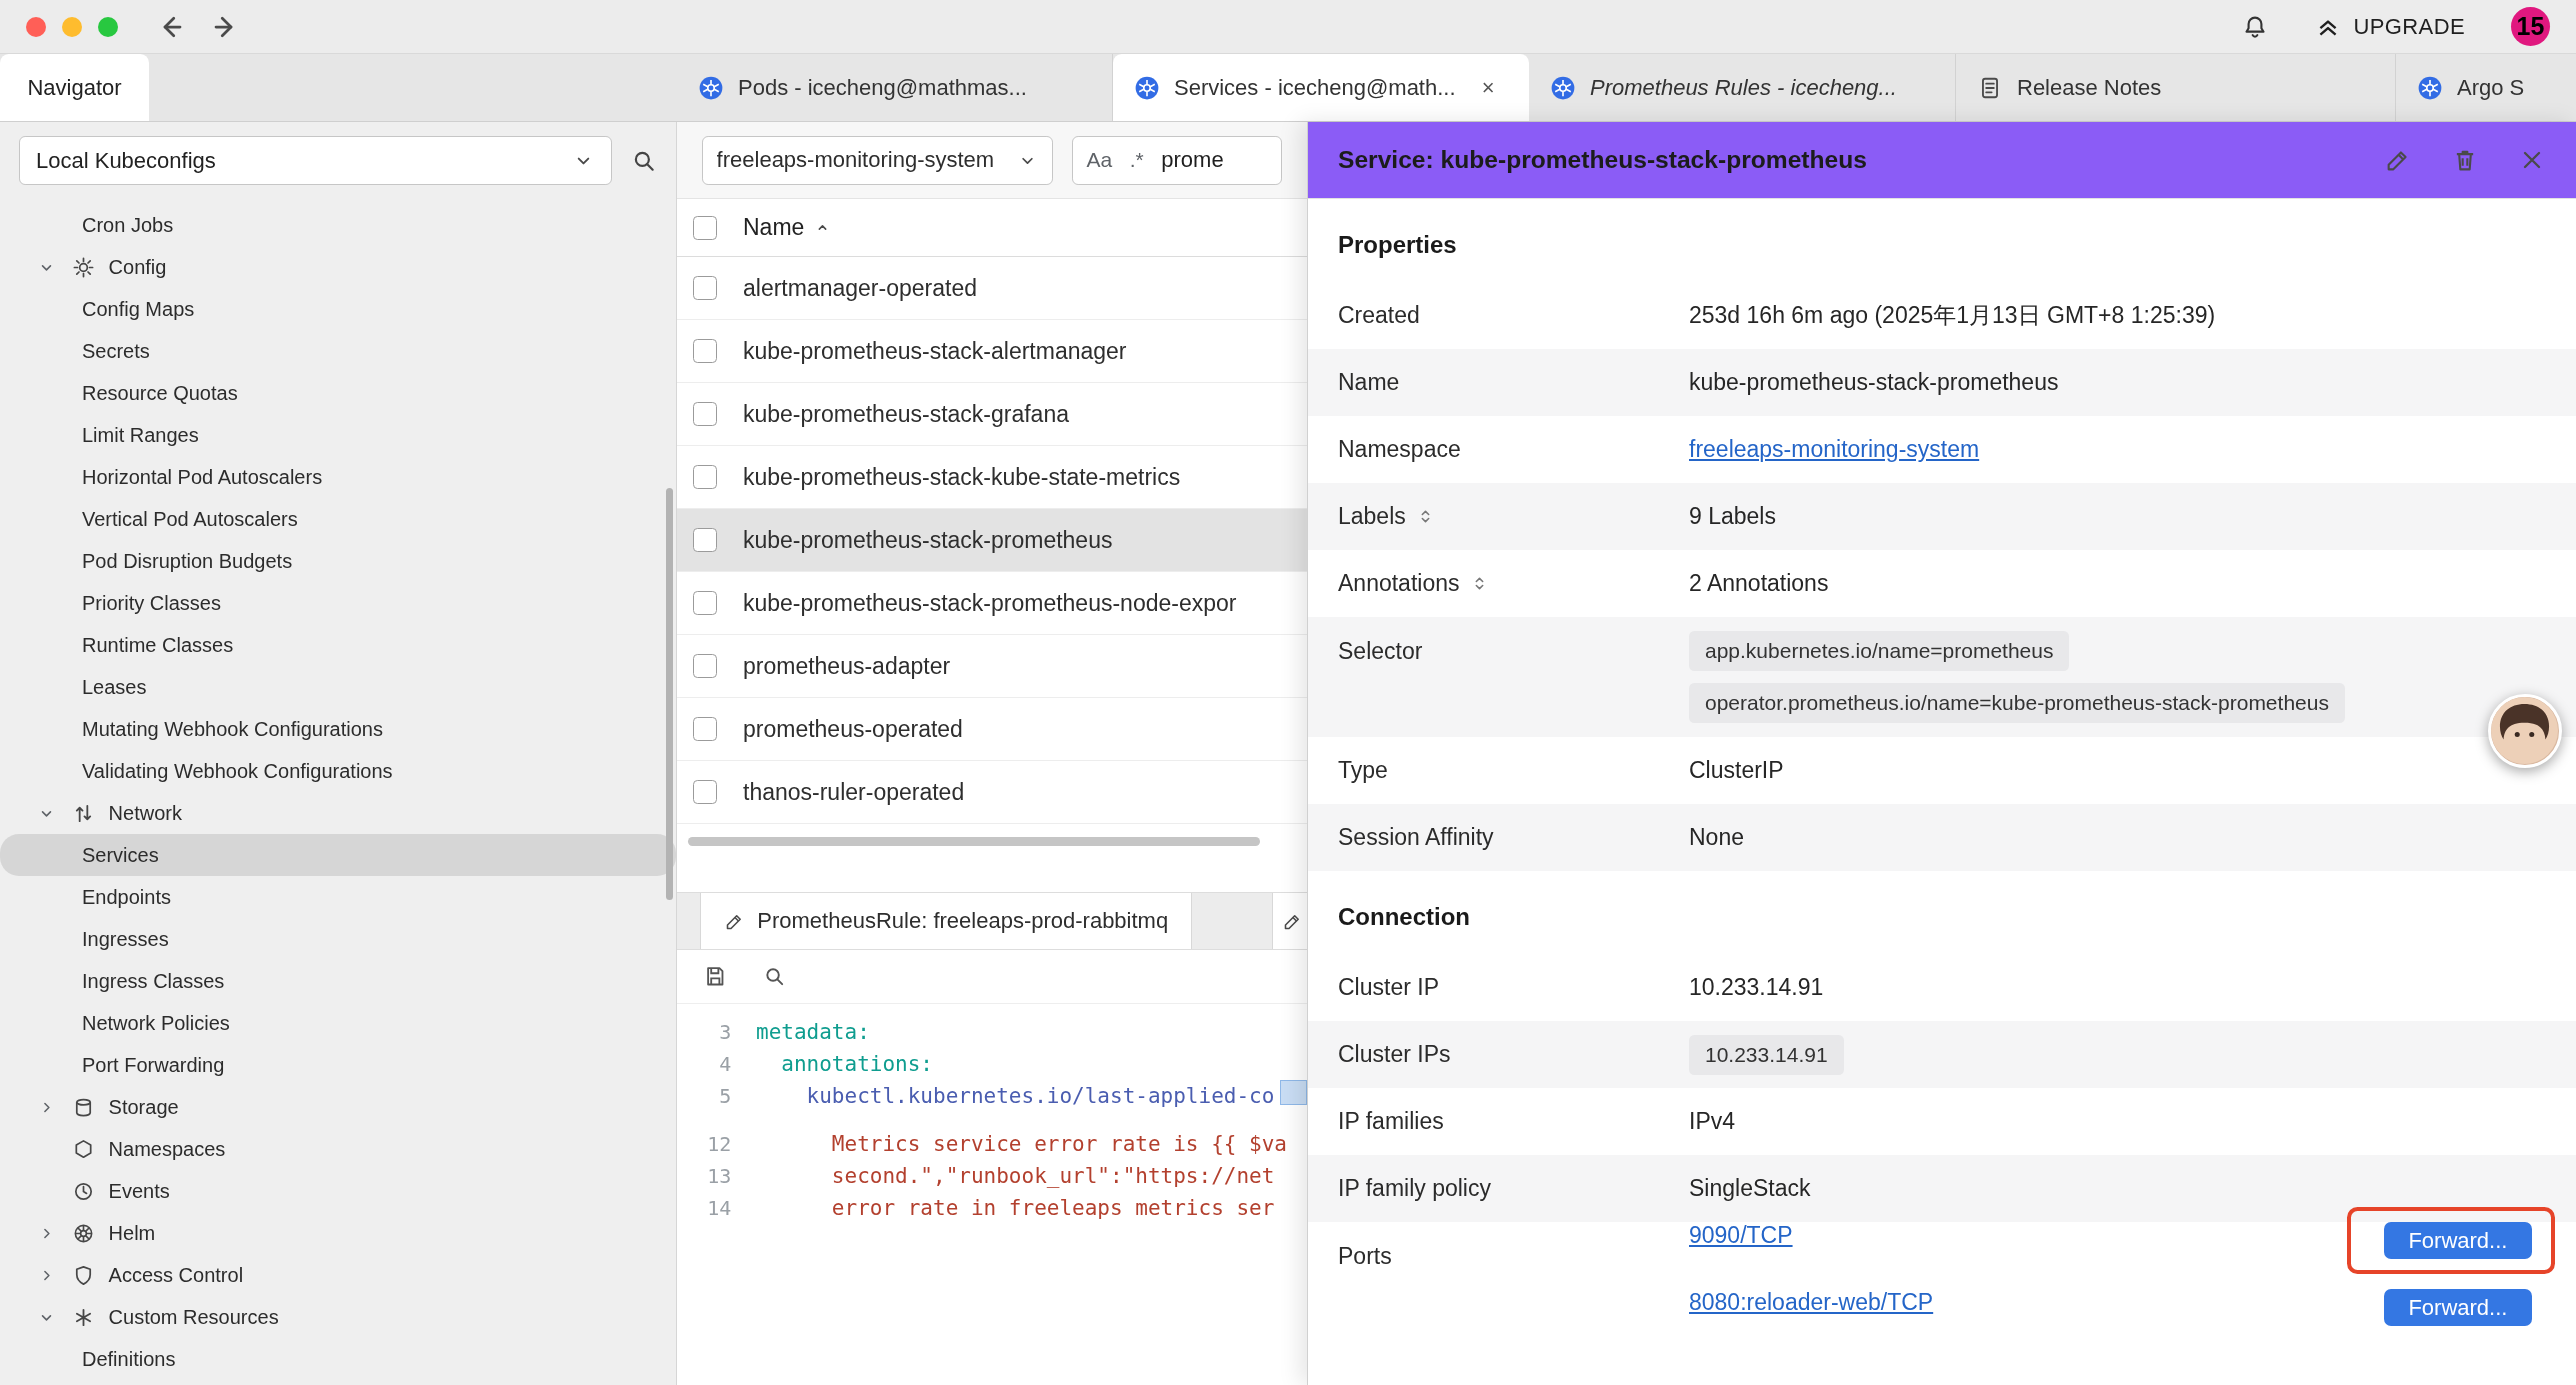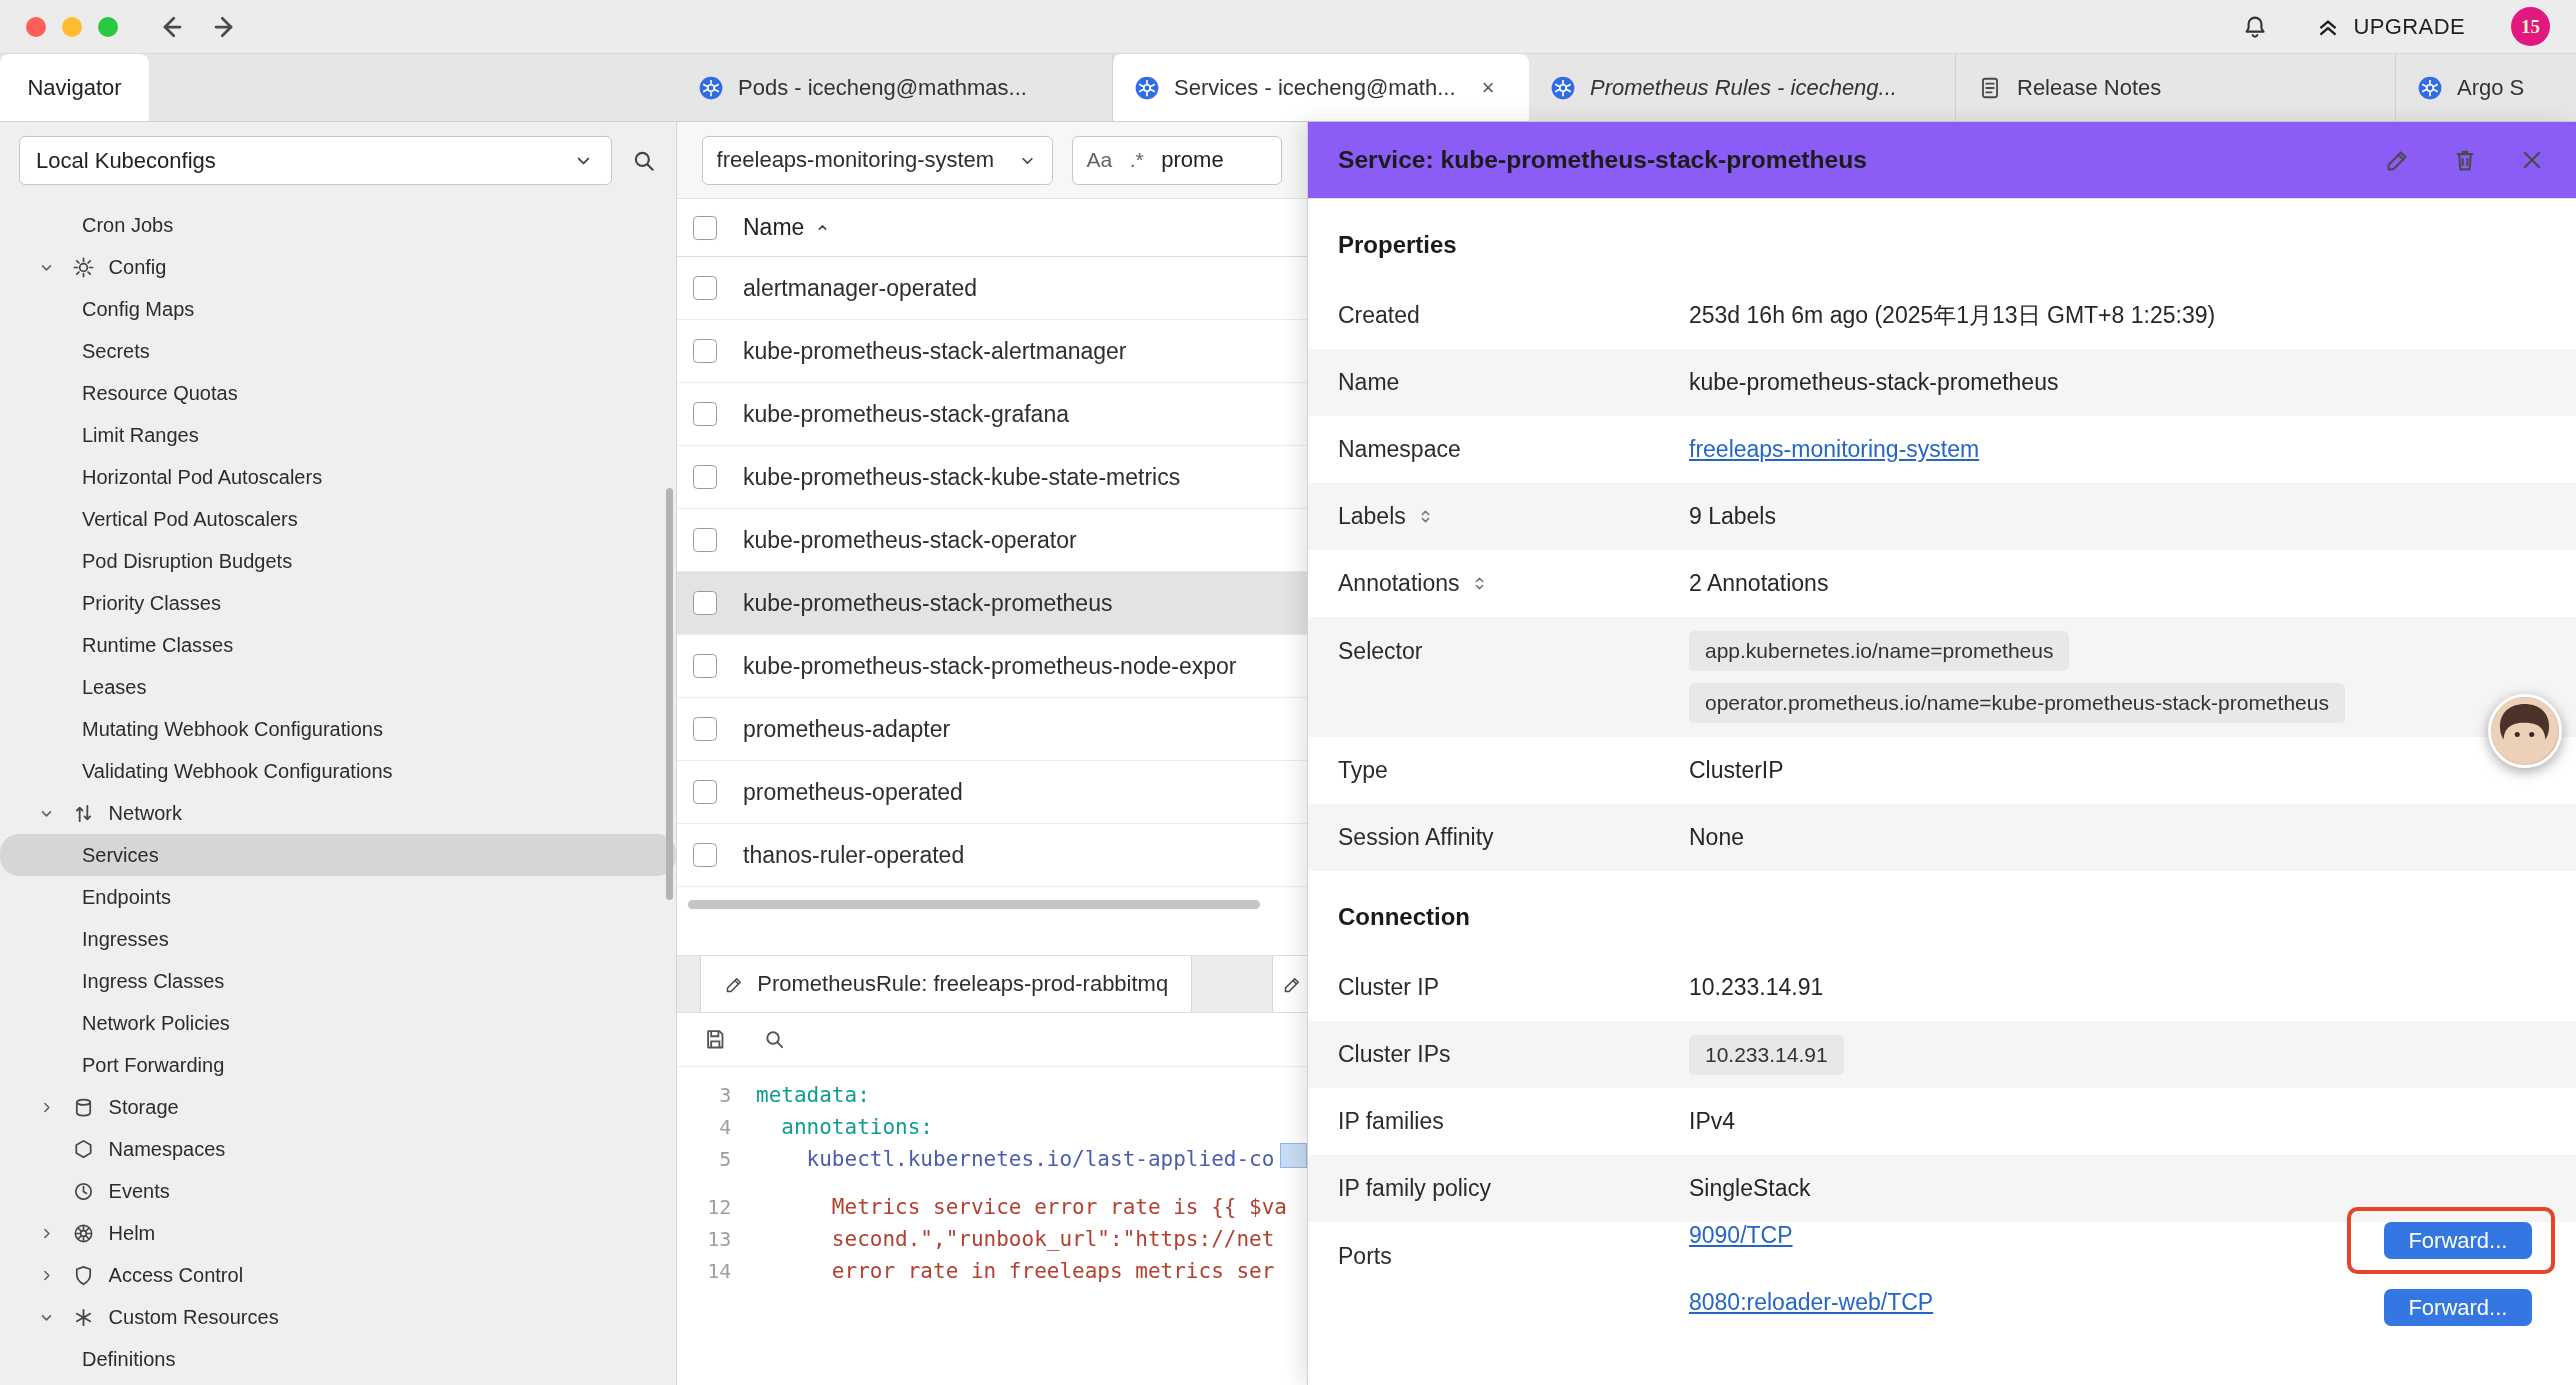--- a/index.html
+++ b/index.html
@@ -11,22 +11,22 @@
   
   .titlebar { height:54px; background:#ececec; border-bottom:0.9px solid #d9d9d9;
     display:flex; align-items:center; padding:0 26px; }
   .dots { display:flex; gap:16px; margin-right:37px; }
   .dot { width:20px; height:20px; border-radius:50%; }
   .dot.red{background:#ff5f57;} .dot.yellow{background:#febc2e;} .dot.green{background:#28c840;}
   .navarrows { display:flex; gap:26px; color:#3c3c3c; }
   .tb-spacer { flex:1; }
   .tb-right { display:flex; align-items:center; gap:46px; }
   .upgrade { display:flex; align-items:center; gap:12.3px; font-size:22px; color:#1f1f1f; letter-spacing:0.4px; }
-  .badge { width:39px; height:39px; border-radius:50%; background:#e0187f; color:#fef9c3;
-    font-size:19px; font-weight:bold; display:flex; align-items:center; justify-content:center;font-family:Liberation Serif, serif; }
+  .badge { width:39px; height:39px; border-radius:50%; background:#e0187f; color:#000000;
+    font-size:25px; font-weight:bold; display:flex; align-items:center; justify-content:center; }
 
   
   .tabbar { height:68px; background:#e6e6e6; border-bottom:0.9px solid #cfcfcf; display:flex; align-items:stretch; }
   .navtab { width:149px; background:#fff; border-radius:8.8px 8.8px 0 0; display:flex;
     align-items:center; justify-content:center; font-size:22px; color:#222; }
   .tab-gap { width:528px; }
   .tab { display:flex; align-items:center; gap:14px; padding:0 21px; border-right:0.9px solid #d2d2d2;
     color:#333; font-size:22px; overflow:hidden; white-space:nowrap; }
   .tab.active { background:#fff; border-radius:8.8px 8.8px 0 0; border-right:none; }
   .tab .tlabel { overflow:hidden; text-overflow:ellipsis; }
@@ -506,24 +506,20 @@
           <span class="rname">kube-prometheus-stack-alertmanager</span>
         </div>
       <div class="srow">
           <span class="cbox"></span>
           <span class="rname">kube-prometheus-stack-grafana</span>
         </div>
       <div class="srow">
           <span class="cbox"></span>
           <span class="rname">kube-prometheus-stack-kube-state-metrics</span>
         </div>
-      <div class="srow">
-          <span class="cbox"></span>
-          <span class="rname">kube-prometheus-stack-operator</span>
-        </div>
       <div class="srow selected">
           <span class="cbox"></span>
           <span class="rname">kube-prometheus-stack-prometheus</span>
         </div>
       <div class="srow">
           <span class="cbox"></span>
           <span class="rname">kube-prometheus-stack-prometheus-node-expor</span>
         </div>
       <div class="srow">
           <span class="cbox"></span>

